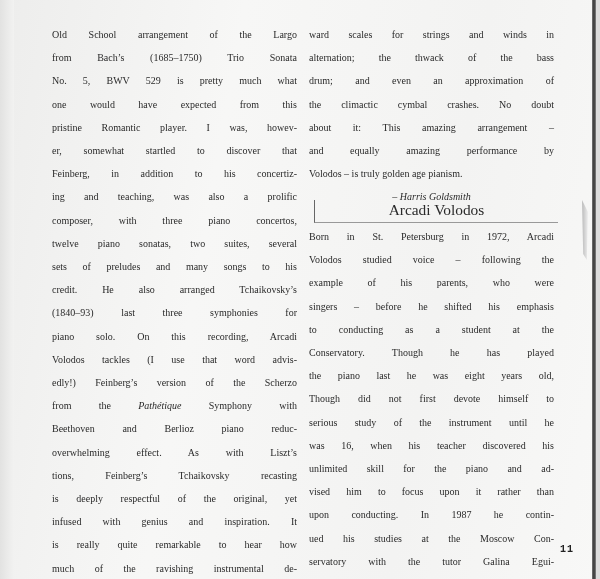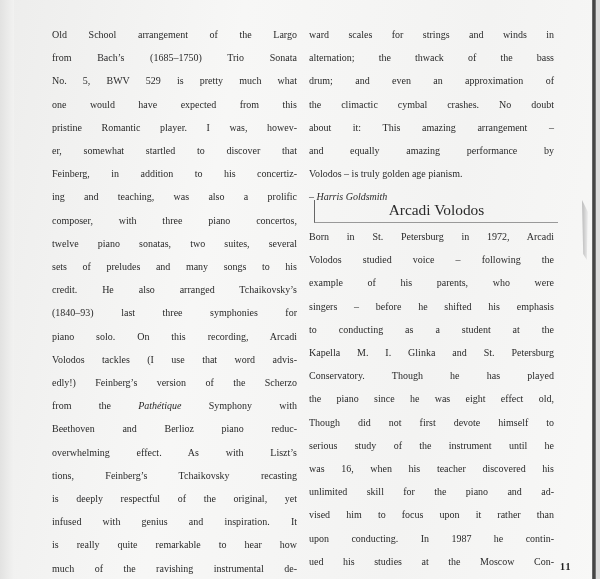--- a/index.html
+++ b/index.html
@@ -21,43 +21,43 @@
     position: absolute; top: 23px; width: 245px;
     font-size: 10px; line-height: 23.2px;
   }
   .col .line {
     display: block; white-space: nowrap;
     text-align: justify; text-align-last: justify;
   }
   .col .line.last { text-align-last: left; }
   .col-left { left: 52px; }
   .col-right { left: 309px; }
-  .sig { display: block; text-align: left; font-style: italic; }
+  .sig { display: block; text-align: center; font-style: italic; }
   .heading {
     position: absolute; left: 314px; top: 200px; width: 243px; height: 22px;
     border-left: 1px solid #666; border-bottom: 1px solid #999;
     text-align: center; font-size: 15.4px; line-height: 20px;
   }
   .bio { top: 225px; }
   .edge {
     position: absolute; left: 592px; top: 0; width: 4px; height: 579px;
     background: linear-gradient(90deg, #777, #333, #888);
   }
   .edge-right {
     position: absolute; left: 596px; top: 0; width: 4px; height: 579px;
     background: #dcdcdc;
   }
   .tab-mark {
     position: absolute; left: 582px; top: 200px; width: 6px; height: 60px;
     background: linear-gradient(90deg, #bbb, #eee);
     clip-path: polygon(0 0, 100% 20%, 80% 100%, 20% 90%);
   }
   .page-num {
-    position: absolute; left: 560px; top: 561px;
-    font-family: Liberation Serif, serif;
+    position: absolute; left: 560px; top: 544px;
+    font-family: Liberation Mono, monospace;
     font-size: 10px; font-weight: bold; letter-spacing: 1px; color: #222;
   }
   i { font-style: italic; }
 </style>
 </head>
 <body>
 
 <div class="page">
   <div class="left-shade"></div>
 
@@ -101,23 +101,22 @@
   </div>
 
   <div class="heading">Arcadi Volodos</div>
 
   <div class="col col-right bio">
     <span class="line">Born in St. Petersburg in 1972, Arcadi</span>
     <span class="line">Volodos studied voice – following the</span>
     <span class="line">example of his parents, who were</span>
     <span class="line">singers – before he shifted his emphasis</span>
     <span class="line">to conducting as a student at the</span>
-    <span class="line">Kapella M. I. Glinka and St. Petersburg</span>
     <span class="line">Conservatory. Though he has played</span>
-    <span class="line">the piano since he was eight effect old,</span>
+    <span class="line">the piano last he was eight years old,</span>
     <span class="line">Though did not first devote himself to</span>
     <span class="line">serious study of the instrument until he</span>
     <span class="line">was 16, when his teacher discovered his</span>
     <span class="line">unlimited skill for the piano and ad-</span>
     <span class="line">vised him to focus upon it rather than</span>
     <span class="line">upon conducting. In 1987 he contin-</span>
     <span class="line">ued his studies at the Moscow Con-</span>
     <span class="line">servatory with the tutor Galina Egui-</span>
 
   </div>

